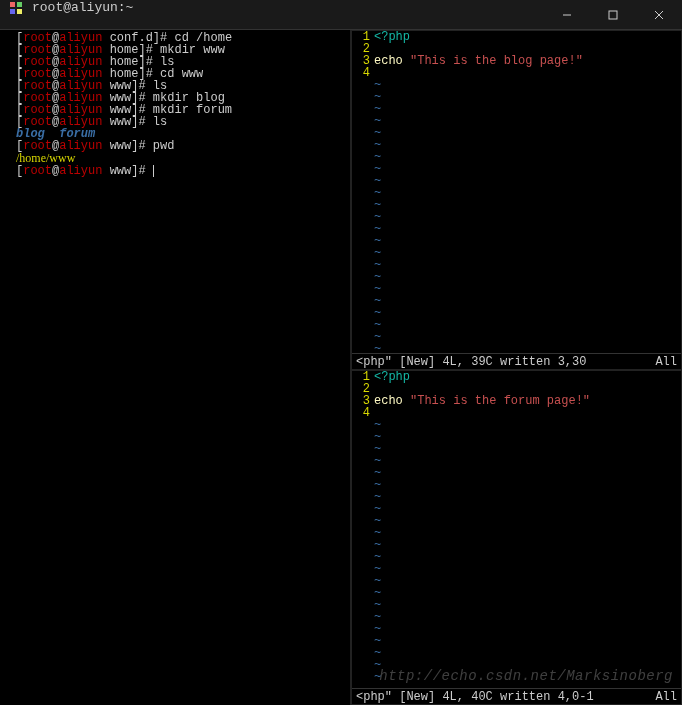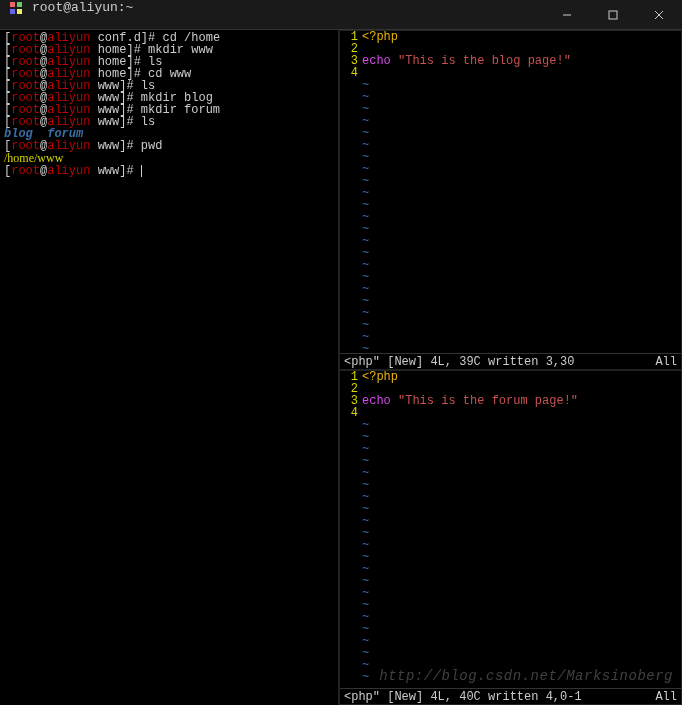--- a/index.html
+++ b/index.html
@@ -30,20 +30,21 @@
   .titlebar .title { flex: 1; font-size: 13px; }
   .winbtns { display: flex; }
   .winbtn {
     width: 46px; height: 30px;
     display: flex; align-items: center; justify-content: center;
     color: #ccc;
   }
   .main {
     display: flex;
     height: calc(100% - 30px);
+    padding-left: 12px;
   }
   .left {
     width: 338px;
     background: #000;
     padding: 2px 4px;
     color: #ccc;
     line-height: 1.0;
     font-size: 12px;
     white-space: pre;
   }
@@ -91,22 +92,22 @@
   .status .sl { flex: 1; }
   .status .sr { }
   .prompt-user { color: #b00; }
   .prompt-host { color: #b00; }
   .prompt-bracket { color: #ccc; }
   .prompt-path { color: #ccc; }
   .prompt-hash { color: #ccc; }
   .cmd { color: #ccc; }
   .out-dir { color: #3a6ea5; font-weight: bold; font-style: italic; }
   .out-path { color: #d7d700; font-family: Liberation Serif, serif; }
-  .php-tag { color: #eab308; text-align: right; }
-  .php-echo { color: #d946ef; }
+  .php-tag { color: #14b8a6; text-align: right; }
+  .php-echo { color: #fef9c3; }
   .php-str { color: #c75050; }
   .cursor {
     display: inline-block;
     width: 1px; height: 12px;
     background: #ccc;
     vertical-align: middle;
   }
   .watermark {
     position: absolute;
     bottom: 20px;
@@ -221,16 +222,16 @@
             <div>&nbsp;</div>
             <div>&nbsp;</div>
             <div>&nbsp;</div>
           </div>
         <div class="code" id="code-bot"><div><span class="php-tag">&lt;?php</span></div><div>&nbsp;</div><div><span class="php-echo">echo </span><span class="php-str">"This is the forum page!"</span><span>;</span></div><div>&nbsp;</div><div class="tilde">~</div><div class="tilde">~</div><div class="tilde">~</div><div class="tilde">~</div><div class="tilde">~</div><div class="tilde">~</div><div class="tilde">~</div><div class="tilde">~</div><div class="tilde">~</div><div class="tilde">~</div><div class="tilde">~</div><div class="tilde">~</div><div class="tilde">~</div><div class="tilde">~</div><div class="tilde">~</div><div class="tilde">~</div><div class="tilde">~</div><div class="tilde">~</div><div class="tilde">~</div><div class="tilde">~</div><div class="tilde">~</div><div class="tilde">~</div></div>
       </div>
       <div class="status">
         <span class="sl">&lt;php" [New] 4L, 40C written 4,0-1</span>
         <span class="sr">All</span>
       </div>
-      <div class="watermark">http://blog.csdn.net/Marksinoberg</div>
+      <div class="watermark">http://echo.csdn.net/Marksinoberg</div>
     </div>
   </div>
 </div>
 
 </body></html>

